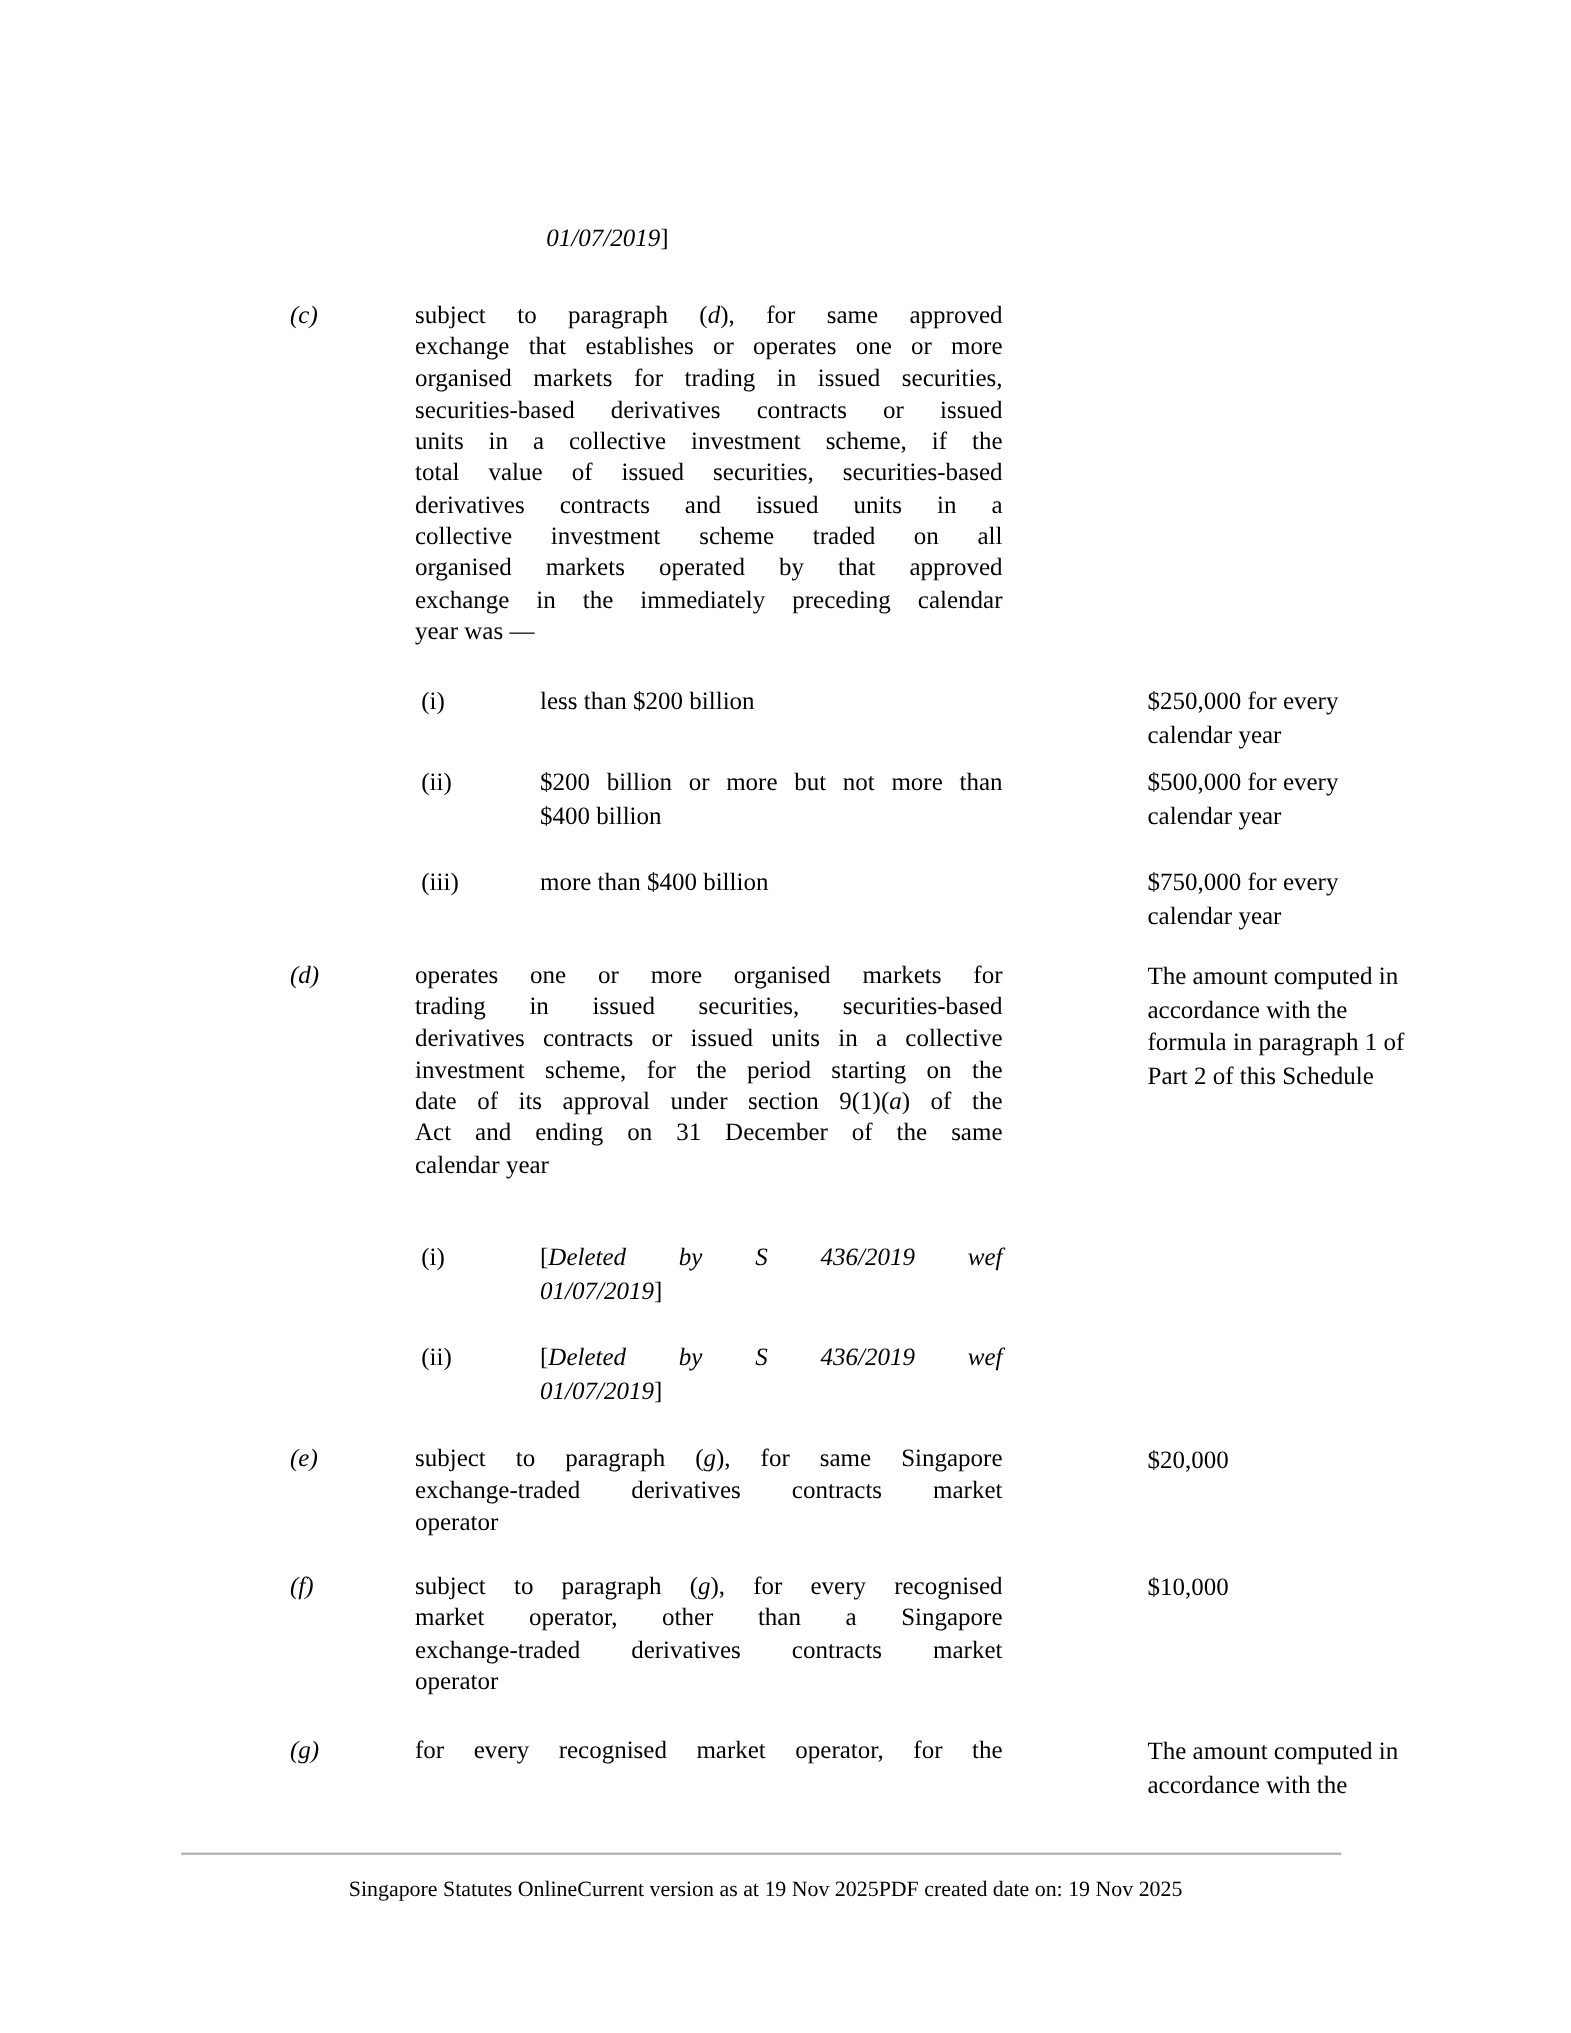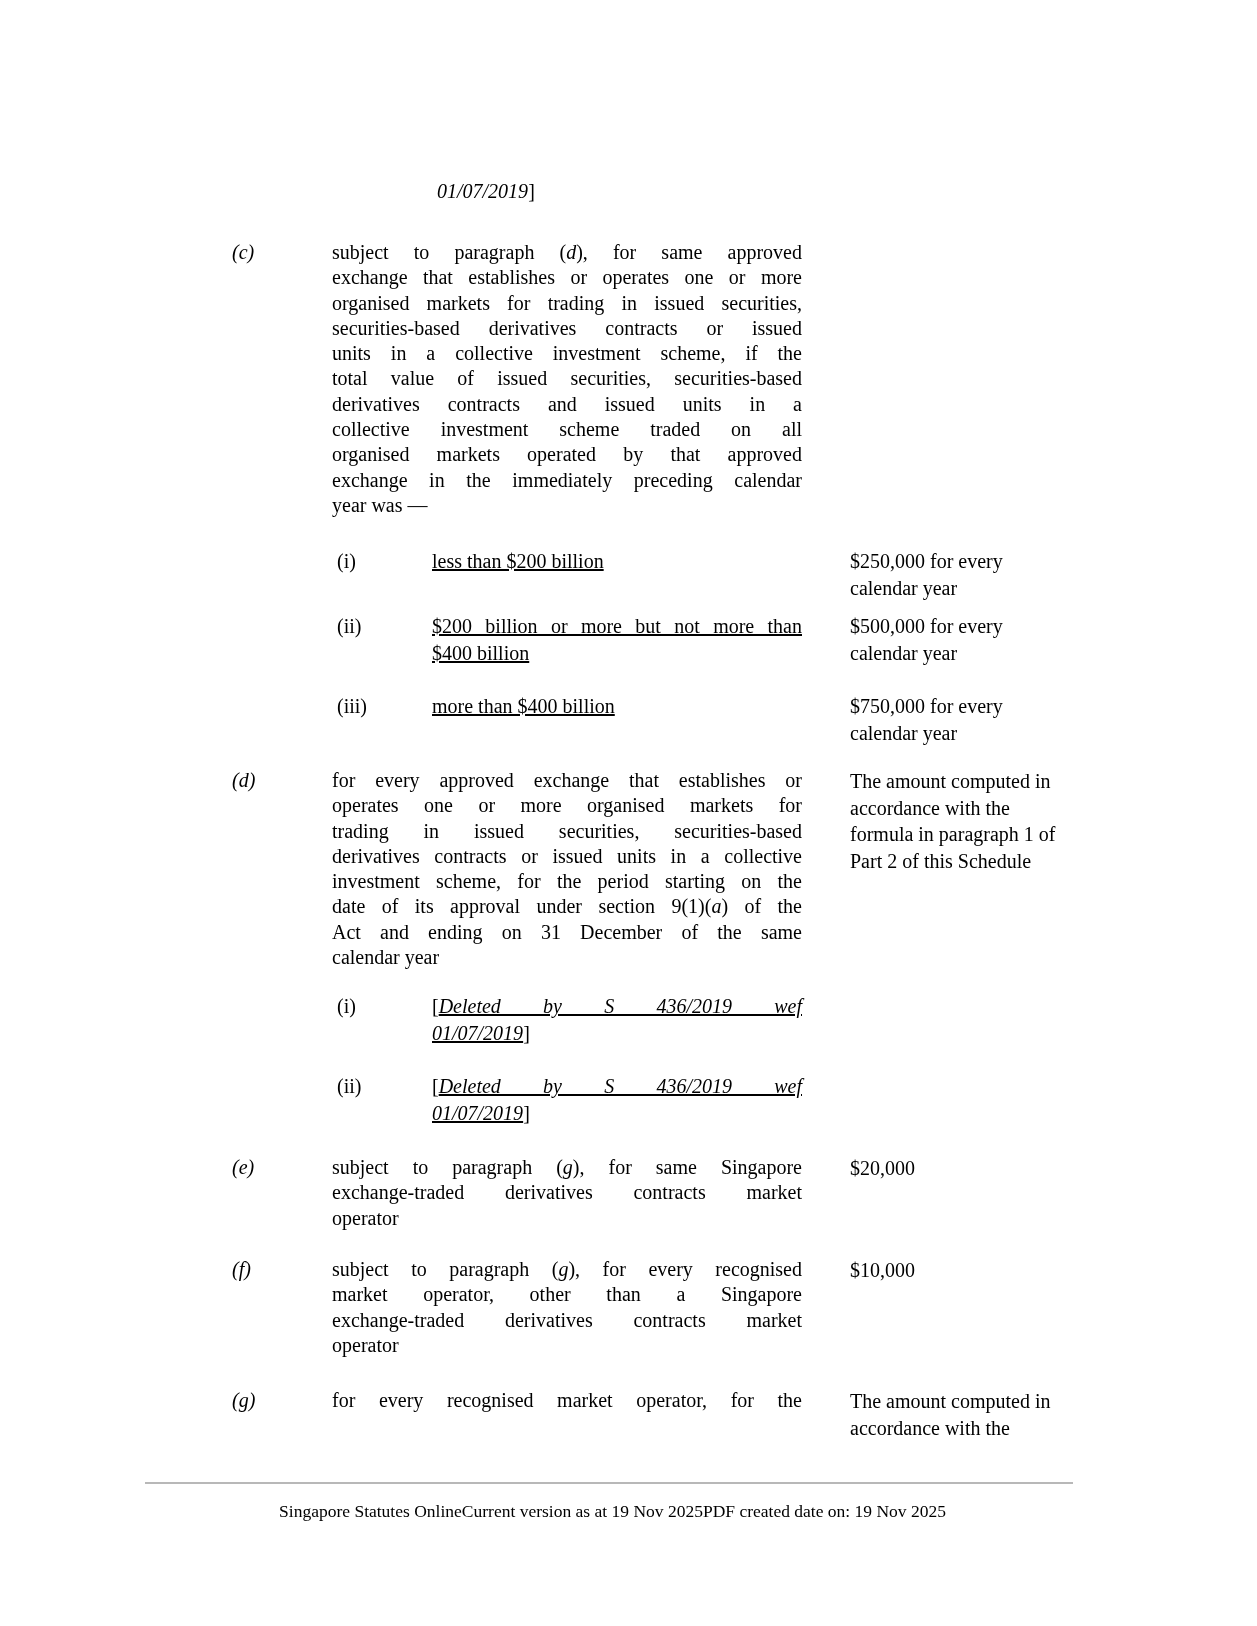--- a/index.html
+++ b/index.html
@@ -10,22 +10,22 @@
     background:#ffffff;
     font-family:"Liberation Serif", serif;
     color:#000000;
     font-size:20px;
     overflow:hidden;
   }
   .row{position:absolute;left:0;width:1257px;display:flex;align-items:flex-start;padding-left:27px;}
   .lbl{flex:none;margin-left:205px;width:100px;line-height:25.3px;}
   .main{flex:none;width:470px;line-height:25.3px;}
   .sublbl{flex:none;margin-left:310px;width:95px;line-height:26.5px;}
-  .subtext{flex:none;width:370px;line-height:26.5px;text-decoration:underline;}
-  .cright{flex:none;margin-left:48px;width:250px;line-height:26.5px;}
+  .subtext{flex:none;width:370px;line-height:26.5px;}
+  .cright{flex:none;margin-left:116px;width:250px;line-height:26.5px;}
   .cont{flex:none;margin-left:410px;width:370px;line-height:26.5px;}
   .ln{text-align:left;}
   .ln.j{text-align:justify;text-align-last:justify;}
   .it{font-style:italic;}
   .footer-rule{
     position:absolute;left:145px;top:1482px;width:928px;height:0;
     border-top:2px solid #b8b8b8;
   }
   .footer{
     position:absolute;left:145px;top:1500px;width:935px;
@@ -89,21 +89,20 @@
     </div>
     <div class="cright">
       <div class="ln">$750,000 for every</div>
       <div class="ln">calendar year</div>
     </div>
   </div>
 
   <div class="row" style="top:768px">
     <div class="lbl it">(d)</div>
     <div class="main">
-      <div class="ln j">for every approved exchange that establishes or</div>
       <div class="ln j">operates one or more organised markets for</div>
       <div class="ln j">trading in issued securities, securities-based</div>
       <div class="ln j">derivatives contracts or issued units in a collective</div>
       <div class="ln j">investment scheme, for the period starting on the</div>
       <div class="ln j"><span>date of its approval under section 9(1)(</span><span class="it">a</span><span>) of the</span></div>
       <div class="ln j">Act and ending on 31 December of the same</div>
       <div class="ln">calendar year</div>
     </div>
     <div class="cright">
       <div class="ln">The amount computed in</div>

